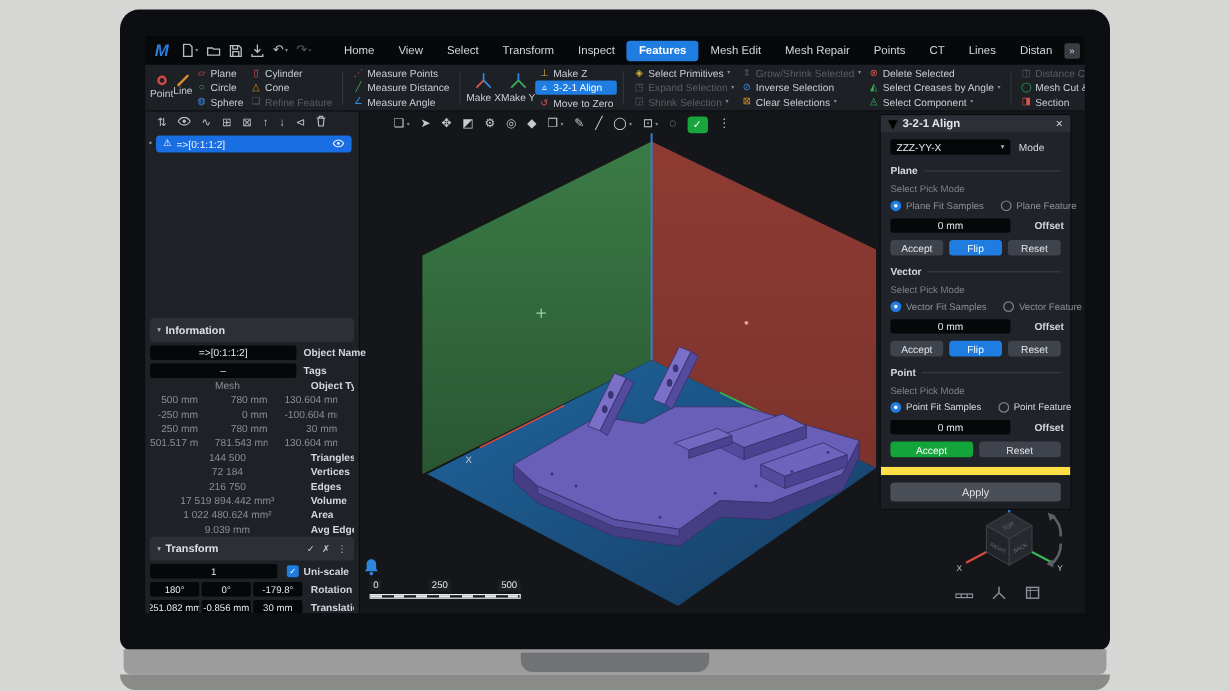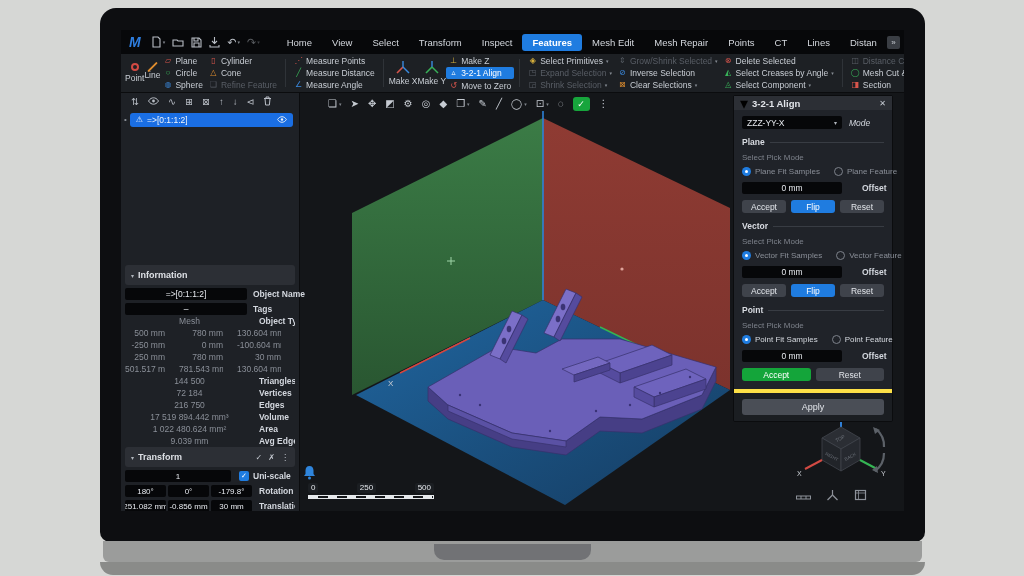--- a/index.html
+++ b/index.html
@@ -87,40 +87,40 @@
   .trow{display:grid;grid-template-columns:41px 41px 41px 1fr;column-gap:2px;align-items:center;height:14px;margin-top:1px;}
   
   .rpanel{position:absolute;left:612px;top:2px;width:160px;background:#202329;border:1px solid #0b0c0e;border-radius:2px;}
   .rp-head{height:14px;background:#2c2f35;display:flex;align-items:center;gap:4px;padding:0 6px;}
   .rp-head .pt{font-size:9.5px;font-weight:bold;color:#e2e5ea;}
   .rp-head .x{margin-left:auto;color:#c6cbd2;font-size:8px;}
   .rp-body{padding:6px 8px 8px;}
   .modrow{display:flex;align-items:center;margin-bottom:2px;}
   .selbox{flex:0 0 100px;height:13px;background:#060709;border-radius:2px;display:flex;align-items:center;justify-content:space-between;padding:0 5px;color:#e6e9ee;font-size:8.5px;}
   .selbox .pc{font-size:6px;color:#aeb3ba;}
-  .modlab{margin-left:7px;font-size:8.5px;color:#d3d7de;font-style:italic;}
+  .modlab{margin-left:7px;font-size:8.5px;color:#d3d7de;}
   .sect{display:flex;align-items:center;gap:5px;margin-top:8px;}
   .sect .st{font-size:8.5px;font-weight:bold;color:#d8dbe1;white-space:nowrap;}
   .sect .ln{flex:1;height:1px;background:#383c43;}
   .spm{font-size:8px;color:#7d828b;margin-top:6px;}
   .radrow{display:flex;align-items:center;gap:4px;margin-top:5px;}
   .rad{width:9px;height:9px;border-radius:50%;border:1px solid #7d828b;flex:0 0 9px;}
   .rad.on{border:none;background:#1f7ce0;position:relative;}
   .rad.on::after{content:"";position:absolute;left:3px;top:3px;width:3px;height:3px;border-radius:50%;background:#fff;}
   .radlab{font-size:8px;white-space:nowrap;color:#8a8f98;}
   .radlab.lit{color:#d5d9df;}
   .rgap{flex:0 0 6px;}
   .offrow{display:flex;align-items:center;margin-top:6px;}
   .offbox{flex:0 0 100px;height:12px;background:#060709;border-radius:2px;color:#e6e9ee;font-size:8.5px;display:flex;align-items:center;justify-content:center;}
   .offlab{margin-left:20px;font-size:8.5px;font-weight:bold;color:#d3d7de;}
   .btnrow{display:flex;gap:5px;margin-top:6px;}
   .btn{flex:1;height:13px;border-radius:3px;background:#3f434b;color:#e2e5ea;font-size:8.5px;display:flex;align-items:center;justify-content:center;}
   .btn.blue{background:#1f7ce0;color:#fff;}
   .btn.green{background:#14a53a;color:#fff;}
-  .applystrip{margin:8px -8px -8px;padding:6px 8px;background:#1b1e22;border-top:4px solid #fde047;border-radius:0 0 2px 2px;}
+  .applystrip{margin:8px -8px -8px;padding:6px 8px;background:#1b1e22;border-top:7px solid #fde047;border-radius:0 0 2px 2px;}
   .apply{height:16px;border-radius:3px;background:#4a4e56;color:#e2e5ea;font-size:9px;display:flex;align-items:center;justify-content:center;}
 </style>
 </head>
 <body>
 
 <div class="stage">
   <div class="screen">
     <div class="app">
 
       <div class="topbar">

